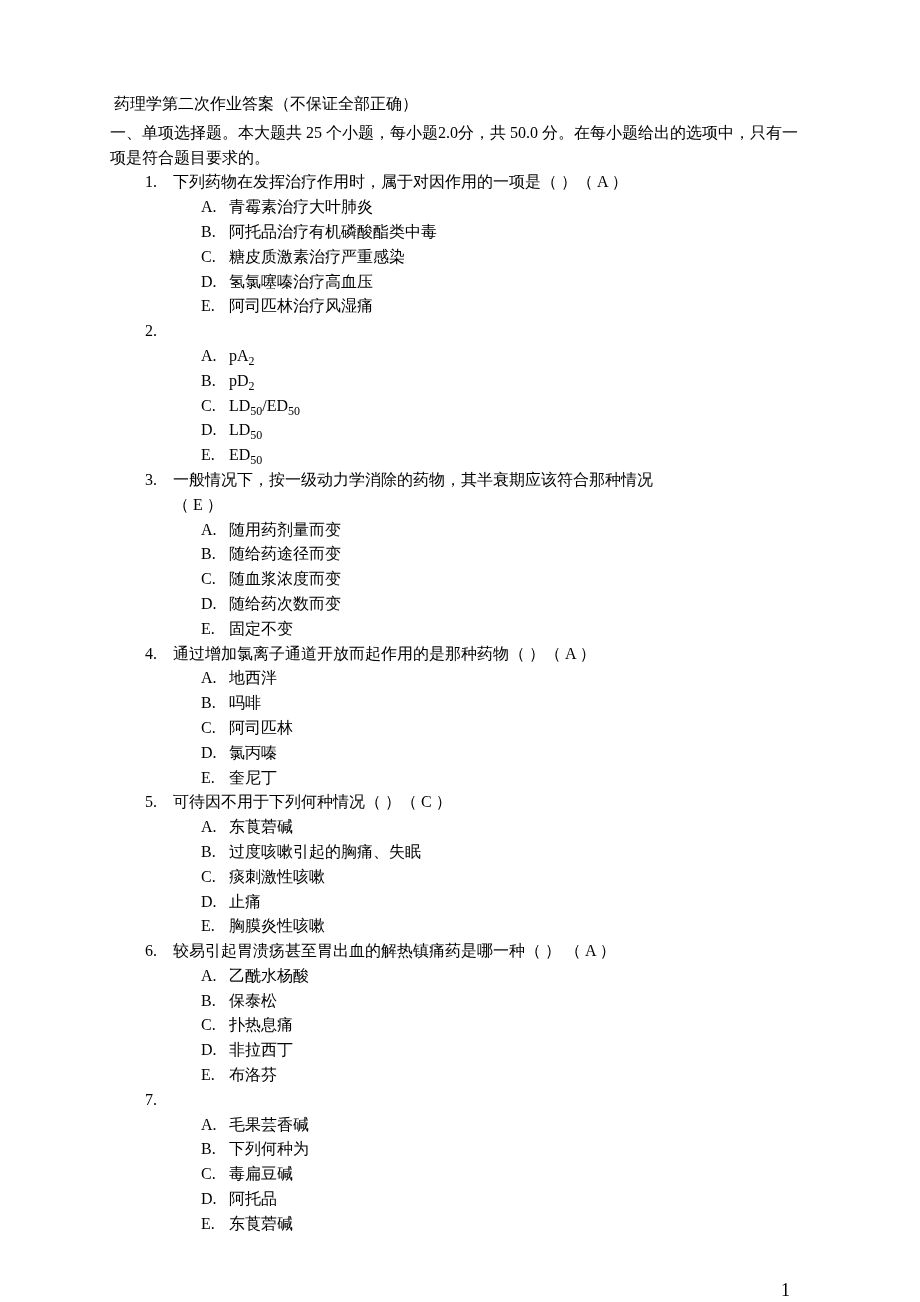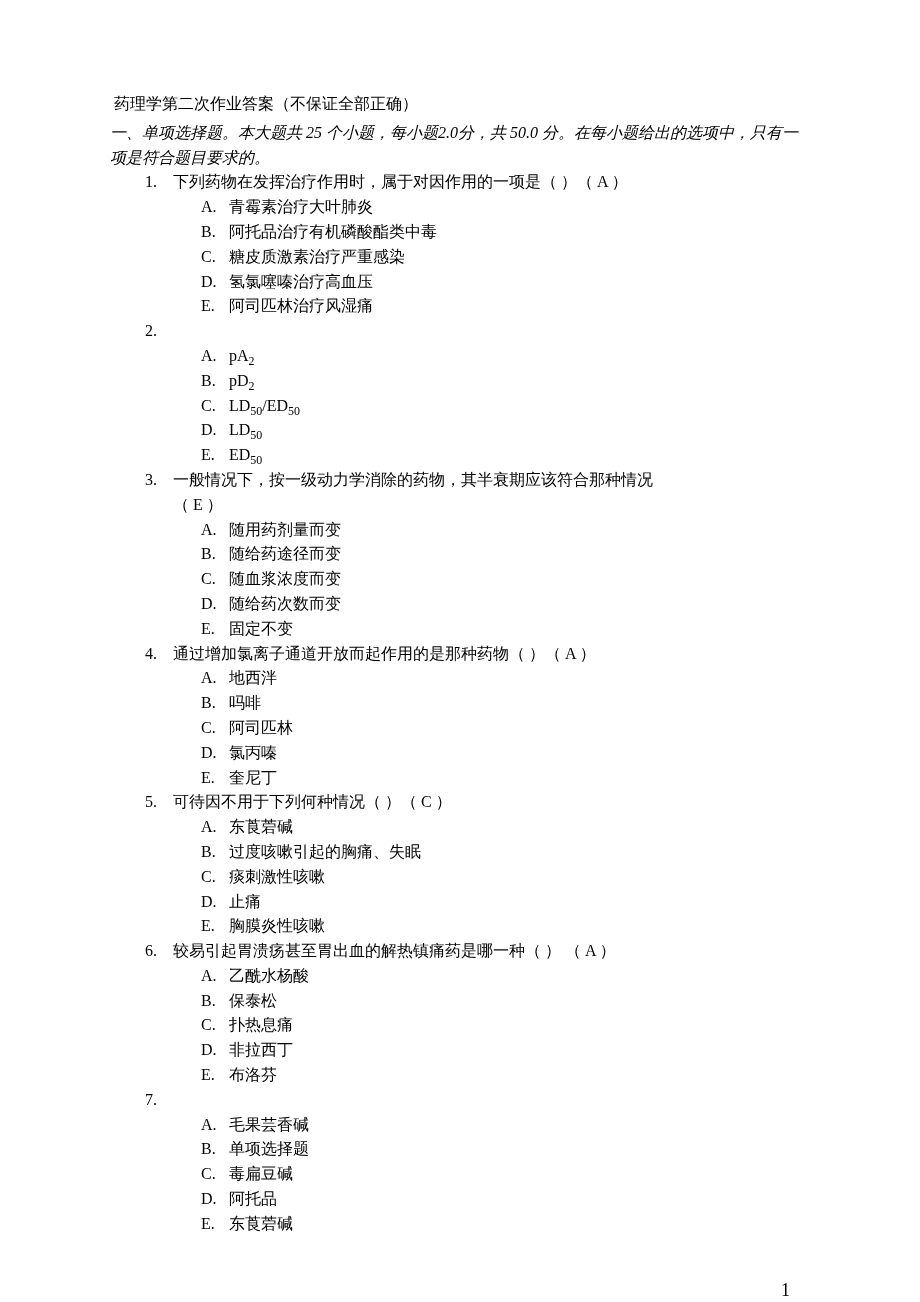--- a/index.html
+++ b/index.html
@@ -13,21 +13,20 @@
   }
   .page {
     padding: 88px 110px 40px 110px;
     box-sizing: border-box;
   }
   .title-line {
     margin: 4px;
   }
   .section-instr {
     margin: 0;
-    font-style: italic;
   }
   .questions {
     counter-reset: none;
   }
   .question {
     padding-left: 35px;
   }
   .q-stem {
     display: flex;
   }
@@ -247,21 +246,21 @@
       <div class="q-stem">
         <span class="q-num">7.</span>
       </div>
       <div class="options">
         <div class="option">
             <span class="opt-label">A.</span>
             <span>毛果芸香碱</span>
           </div>
         <div class="option">
             <span class="opt-label">B.</span>
-            <span>单项选择题</span>
+            <span>下列何种为</span>
           </div>
         <div class="option">
             <span class="opt-label">C.</span>
             <span>毒扁豆碱</span>
           </div>
         <div class="option">
             <span class="opt-label">D.</span>
             <span>阿托品</span>
           </div>
         <div class="option">

